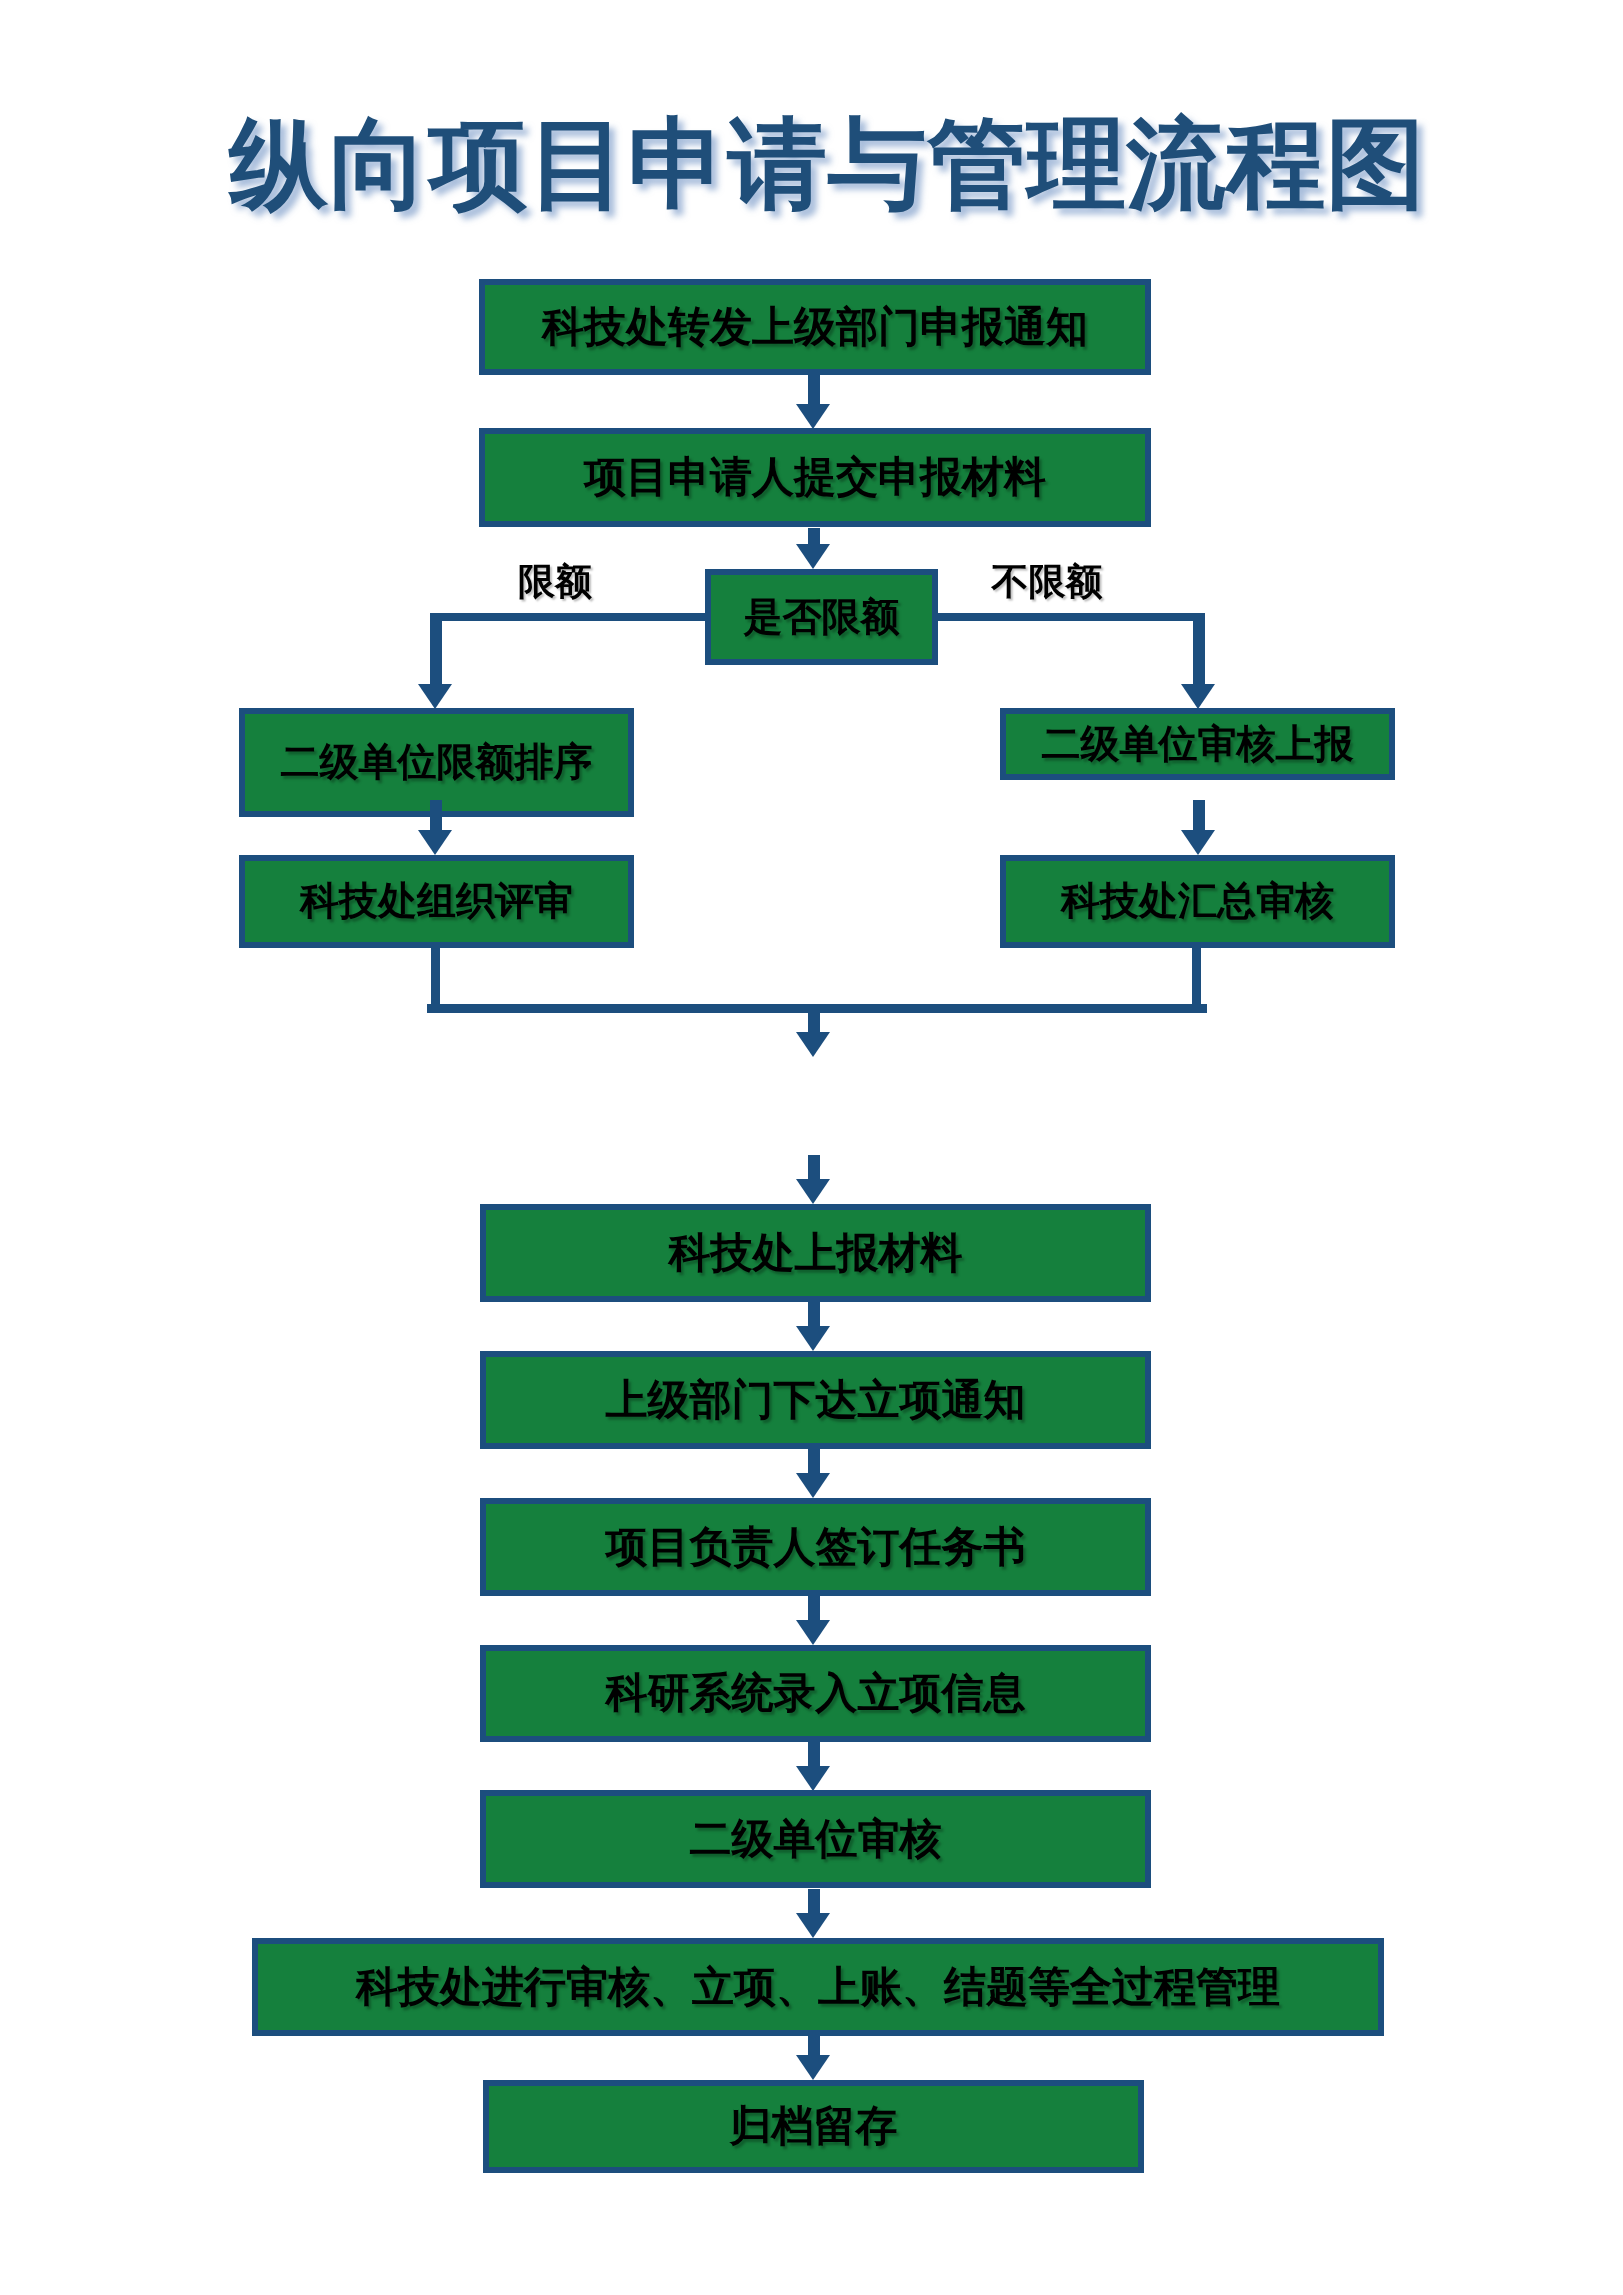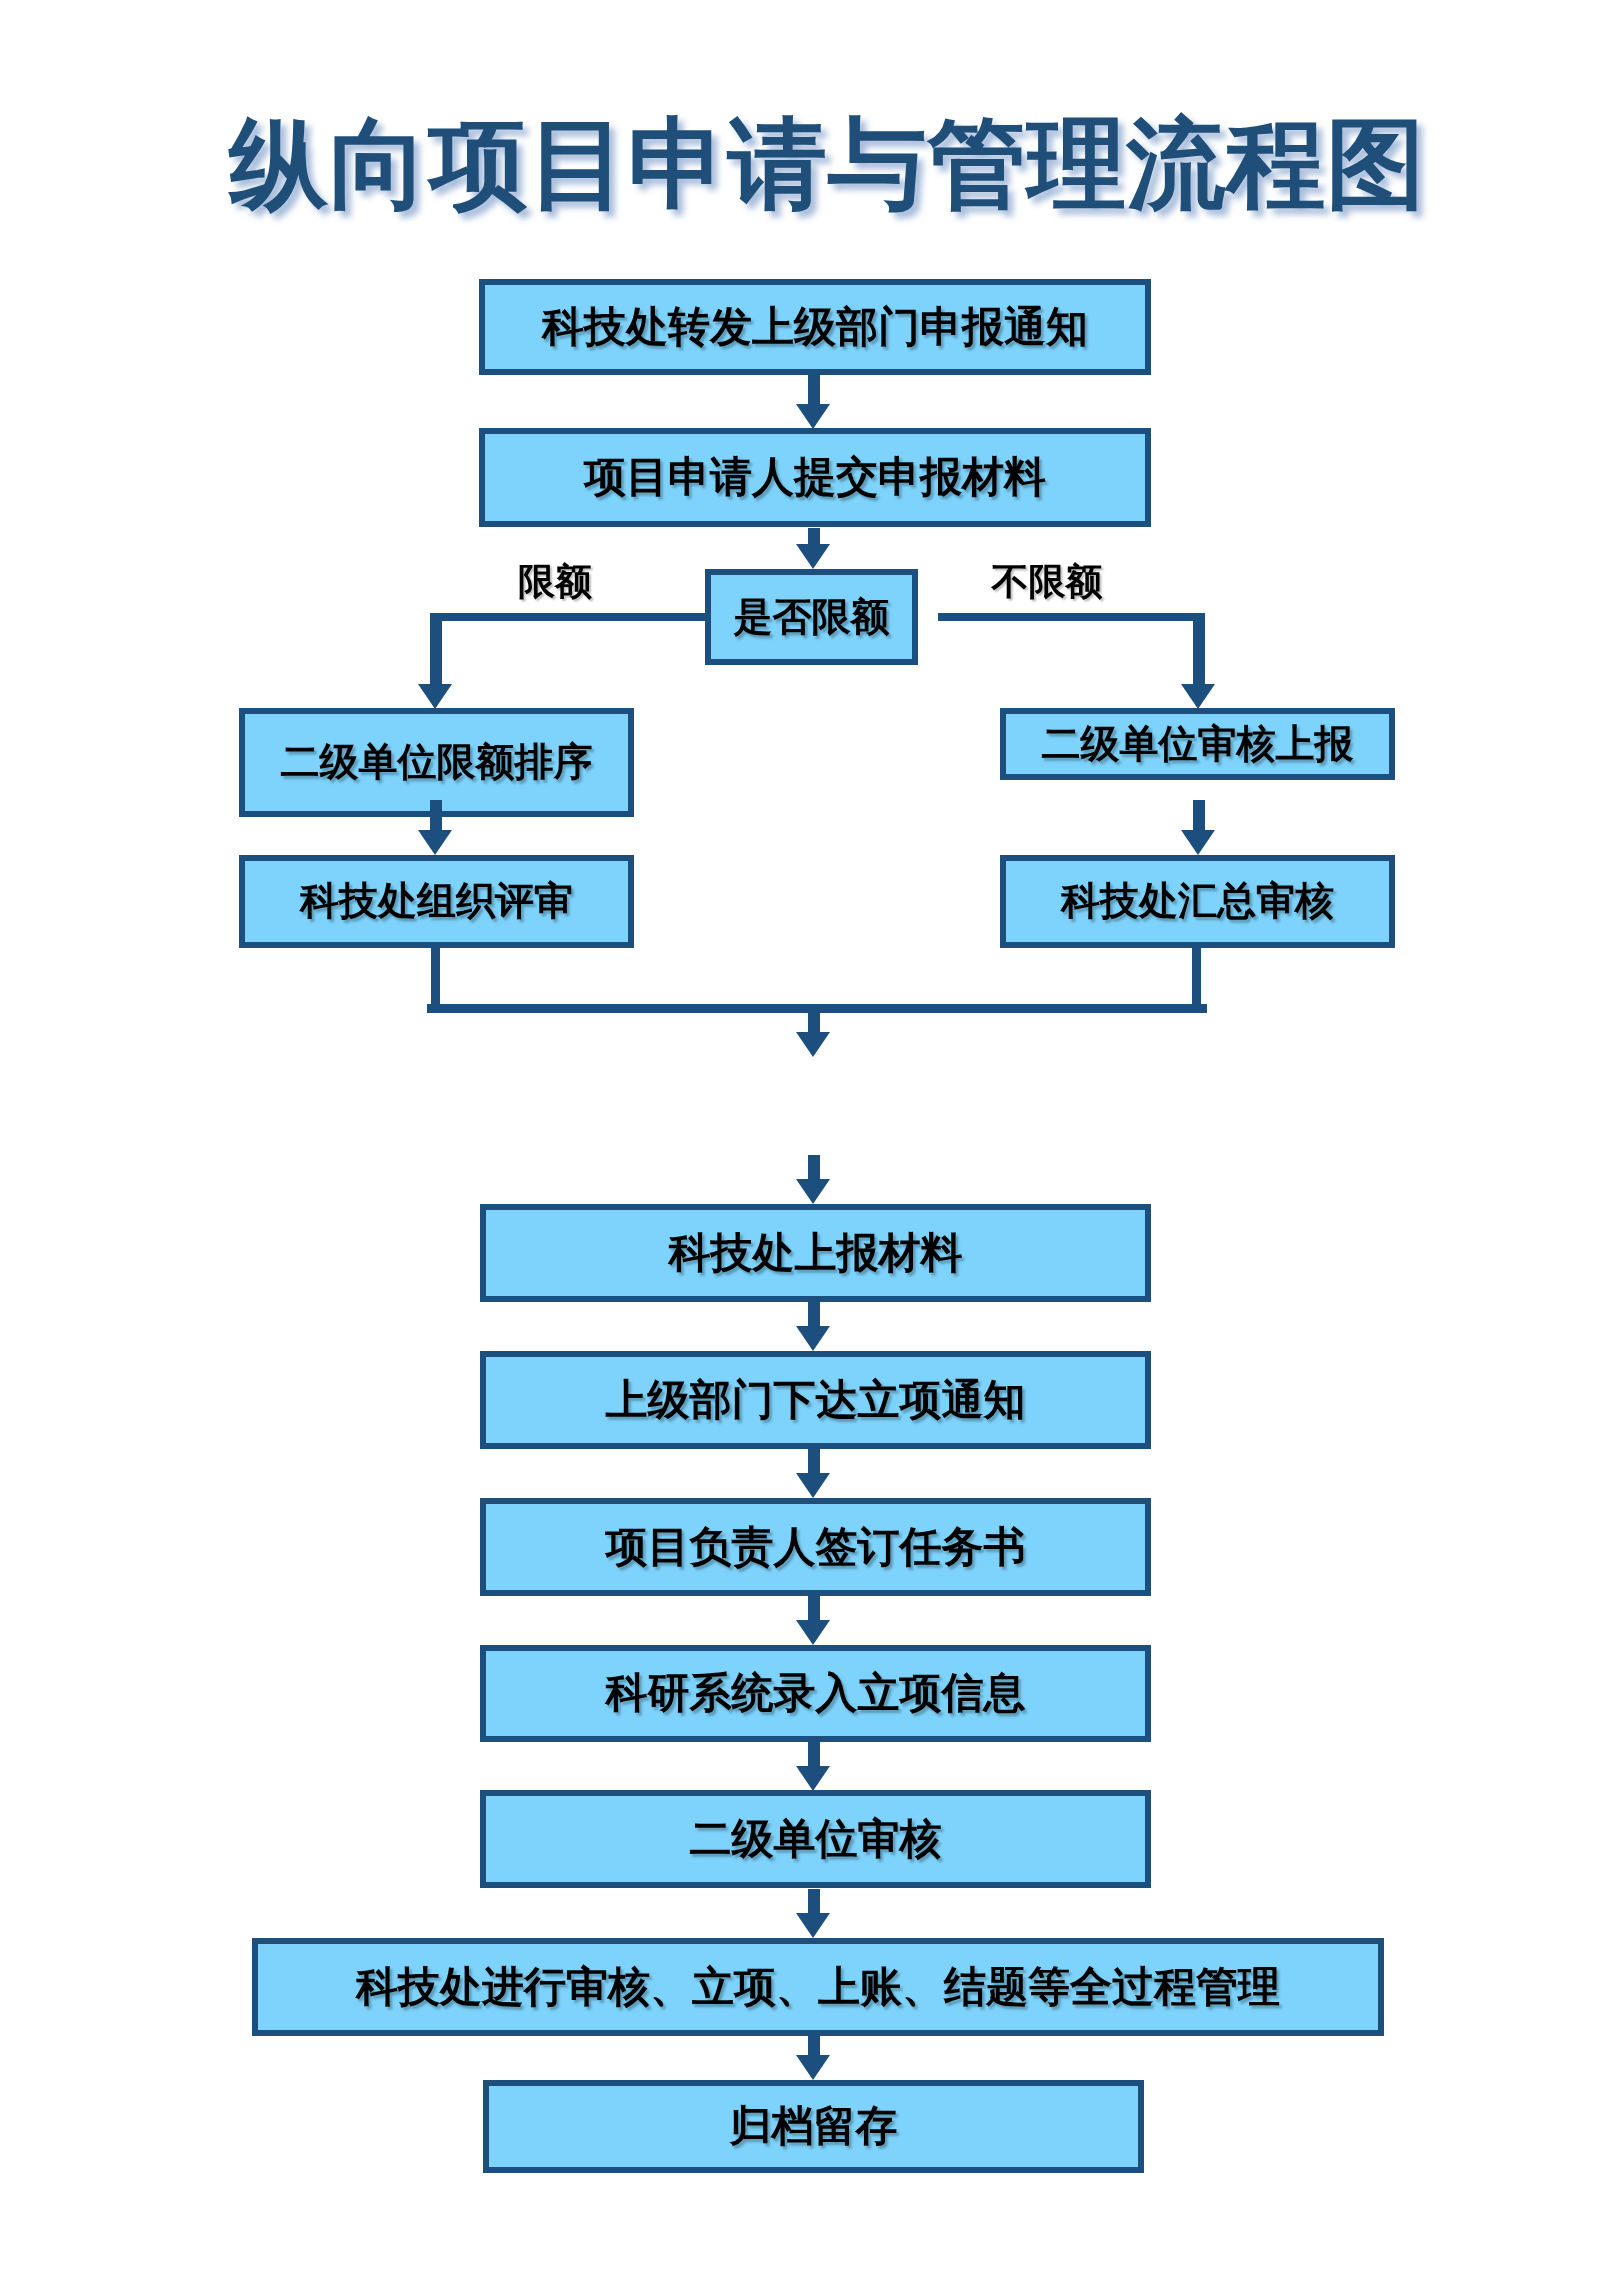--- a/index.html
+++ b/index.html
@@ -23,21 +23,21 @@
     color:var(--title,#1F4E79);
     text-shadow:5.9px 5.9px 6.5px rgba(96,134,189,0.55);
     letter-spacing:0.7px;
     white-space:nowrap;
     padding-left:32px;
   }
   .box{
     position:absolute;
     box-sizing:border-box;
     border:6.5px solid var(--line,#1C4E7E);
-    background:#7dd3fc;
+    background:#15803d;
     display:flex;
     align-items:center;
     justify-content:center;
     text-align:center;
   }
   .box span{
     color:#000;
     font-weight:bold;
     font-size:42px;
     line-height:1.15;
@@ -79,21 +79,21 @@
   <div class="stem" style="left:808px;top:373px;height:31px;"></div>
   <div class="head" style="left:796px;top:404px;"></div>
 
   <div class="box" style="left:479px;top:428px;width:672px;height:99px;">
     <span>项目申请人提交申报材料</span>
   </div>
 
   <div class="stem" style="left:808px;top:528px;height:16.4px;"></div>
   <div class="head" style="left:796px;top:544px;"></div>
 
-  <div class="box decision" style="left:705px;top:569px;width:213px;height:96px;">
+  <div class="box decision" style="left:705px;top:569px;width:233px;height:96px;">
     <span>是否限额</span>
   </div>
 
   <div class="blabel" style="left:496px;top:557px;">限额</div>
   <div class="blabel" style="left:988px;top:557px;">不限额</div>
 
   <div class="conn" style="left:432px;top:613px;width:273px;height:7.9px;"></div>
   <div class="conn" style="left:938px;top:613px;width:264px;height:7.9px;"></div>
 
   <div class="stem" style="left:430px;top:613px;height:71px;"></div>

